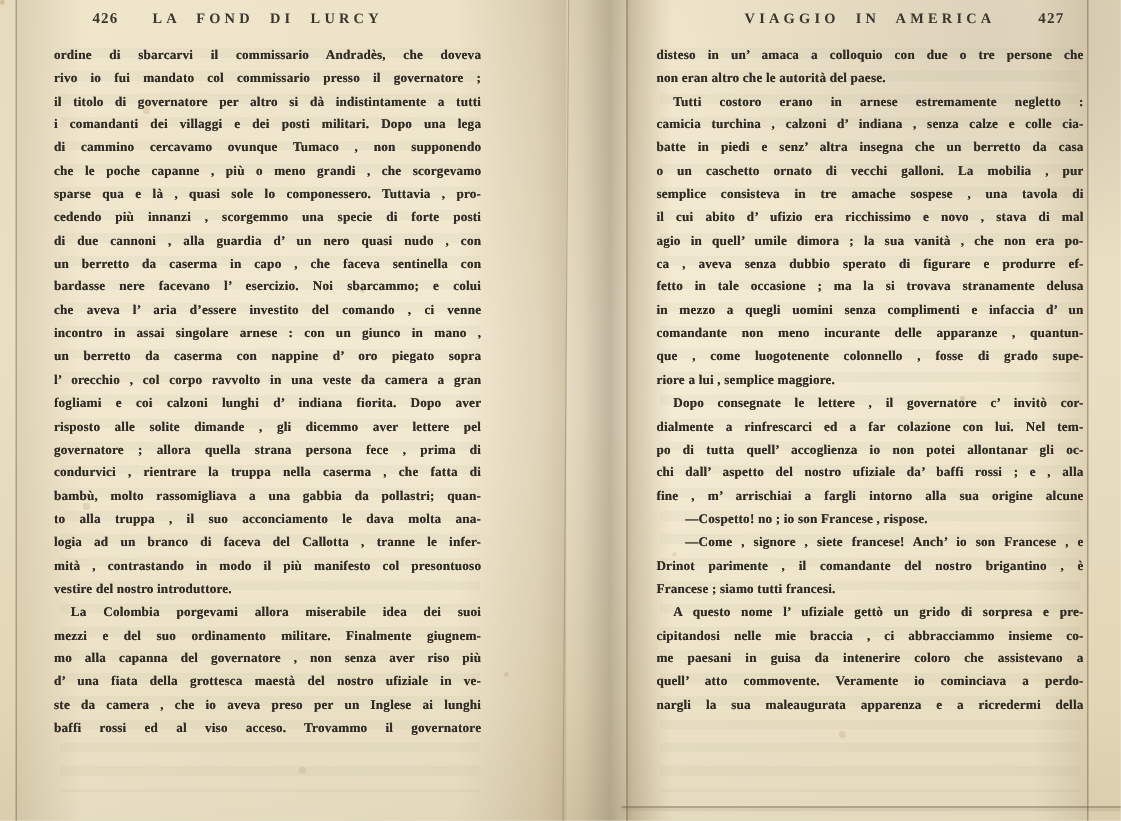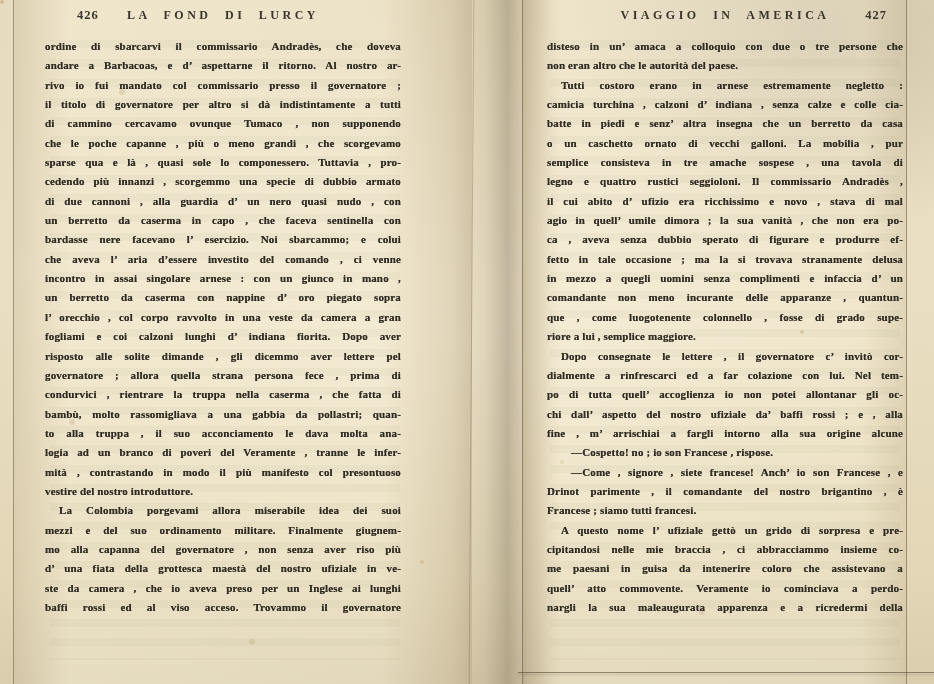--- a/index.html
+++ b/index.html
@@ -84,41 +84,41 @@
   <div class="hline-bottom"></div>
   <div class="specks"></div>
 
   <div class="page pl">
     <div class="running-head">
       <span class="pagenum">426</span>
       <span>LA FOND DI LURCY</span>
     </div>
     <div class="text-column">
         <div class="line j">ordine di sbarcarvi il commissario Andradès, che doveva</div>
-        <div class="line j">andare a Barbacoas, e d’ aspettarne il ritorno. Al nostro ar-</div>
         <div class="line j">rivo io fui mandato col commissario presso il governatore ;</div>
         <div class="line j">il titolo di governatore per altro si dà indistintamente a tutti</div>
+        <div class="line j">i comandanti dei villaggi e dei posti militari. Dopo una lega</div>
         <div class="line j">di cammino cercavamo ovunque Tumaco , non supponendo</div>
         <div class="line j">che le poche capanne , più o meno grandi , che scorgevamo</div>
         <div class="line j">sparse qua e là , quasi sole lo componessero. Tuttavia , pro-</div>
-        <div class="line j">cedendo più innanzi , scorgemmo una specie di dubbio armato</div>
+        <div class="line j">cedendo più innanzi , scorgemmo una specie di forte posti</div>
         <div class="line j">di due cannoni , alla guardia d’ un nero quasi nudo ,  con</div>
         <div class="line j">un berretto  da caserma in capo , che faceva sentinella con</div>
         <div class="line j">bardasse nere facevano l’ esercizio. Noi sbarcammo; e colui</div>
         <div class="line j">che aveva l’ aria d’essere investito del comando , ci venne</div>
         <div class="line j">incontro in assai singolare arnese : con un giunco in mano ,</div>
         <div class="line j">un berretto da  caserma con  nappine d’ oro  piegato sopra</div>
         <div class="line j">l’ orecchio , col corpo ravvolto in una veste da camera a gran</div>
         <div class="line j">fogliami e  coi calzoni lunghi d’ indiana fiorita.  Dopo aver</div>
         <div class="line j">risposto alle solite dimande ,  gli dicemmo aver  lettere pel</div>
         <div class="line j">governatore ;  allora  quella strana  persona fece ,  prima di</div>
         <div class="line j">condurvici , rientrare la truppa nella caserma , che fatta di</div>
         <div class="line j">bambù, molto rassomigliava a una gabbia da pollastri; quan-</div>
         <div class="line j">to alla truppa ,  il suo  acconciamento le  dava molta  ana-</div>
-        <div class="line j">logia ad un branco di poveri del Veramente , tranne le infer-</div>
+        <div class="line j">logia ad un branco di faceva del Callotta , tranne le infer-</div>
         <div class="line j">mità , contrastando in modo il più manifesto col presontuoso</div>
         <div class="line">vestire del nostro introduttore.</div>
         <div class="line j ind1">La Colombia  porgevami allora miserabile idea  dei suoi</div>
         <div class="line j">mezzi e del suo ordinamento militare. Finalmente giugnem-</div>
         <div class="line j">mo alla capanna del governatore ,  non senza aver riso più</div>
         <div class="line j">d’ una fiata della grottesca maestà del nostro ufiziale in ve-</div>
         <div class="line j">ste da camera , che io aveva preso per un Inglese ai lunghi</div>
         <div class="line j">baffi  rossi  ed al  viso  acceso.  Trovammo  il  governatore</div>
       </div>
   </div>
@@ -129,21 +129,20 @@
       <span class="pagenum">427</span>
     </div>
     <div class="text-column">
         <div class="line j">disteso in  un’ amaca a colloquio con  due  o tre persone che</div>
         <div class="line">non eran altro che le autorità del paese.</div>
         <div class="line j ind1">Tutti  costoro  erano  in  arnese  estremamente  negletto :</div>
         <div class="line j">camicia turchina , calzoni d’ indiana , senza calze e colle cia-</div>
         <div class="line j">batte in piedi e  senz’ altra insegna che un  berretto da casa</div>
         <div class="line j">o un caschetto  ornato  di  vecchi  galloni.  La mobilia , pur</div>
         <div class="line j">semplice consisteva in  tre amache sospese ,  una  tavola di</div>
-        <div class="line j">legno e quattro rustici seggioloni. Il commissario Andradès ,</div>
         <div class="line j">il cui abito  d’ ufizio era ricchissimo e novo ,  stava  di mal</div>
         <div class="line j">agio in quell’ umile dimora ; la sua vanità , che non era po-</div>
         <div class="line j">ca , aveva senza dubbio  sperato di figurare e produrre ef-</div>
         <div class="line j">fetto in tale occasione ; ma la si trovava stranamente delusa</div>
         <div class="line j">in mezzo a quegli uomini senza complimenti e infaccia d’ un</div>
         <div class="line j">comandante non meno incurante delle apparanze , quantun-</div>
         <div class="line j">que ,  come luogotenente colonnello ,  fosse di  grado  supe-</div>
         <div class="line">riore a lui , semplice maggiore.</div>
         <div class="line j ind1">Dopo  consegnate  le  lettere ,  il governatore c’ invitò cor-</div>
         <div class="line j">dialmente a rinfrescarci ed a far colazione con lui. Nel tem-</div>

